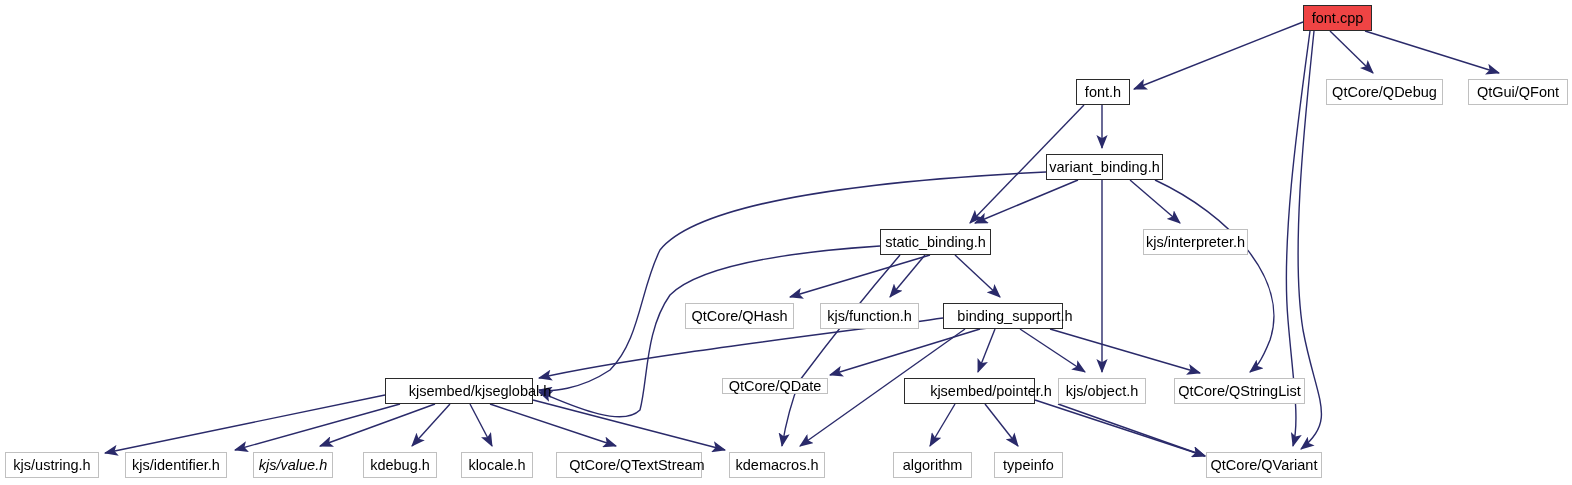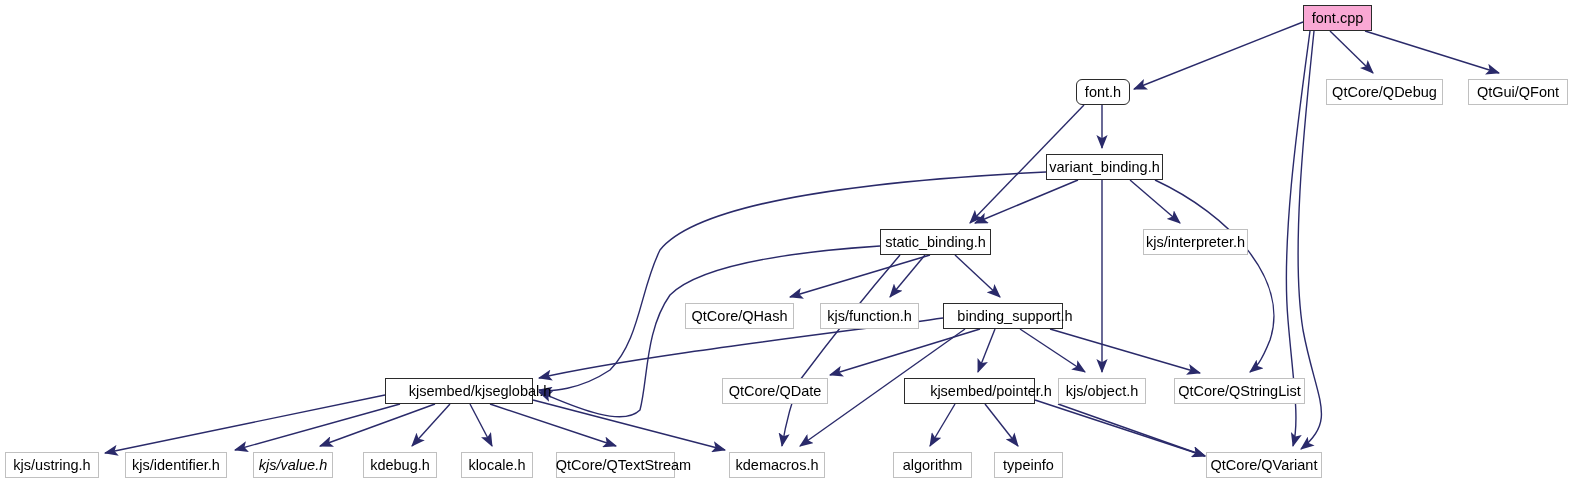--- a/index.html
+++ b/index.html
@@ -37,21 +37,21 @@
     background: #ffffff;
     border: 1px solid #c0c0c0;
     height: 26px;
     letter-spacing: 0px;
   }
   .node.strong {
     border: 1.5px solid #2b2b2b;
   }
   .node.root {
     border: 1.5px solid #2b2b2b;
-    background: #f9a8d4;
+    background: #ef4444;
   }
   .node-label {
     display: block;
     padding: 0 6px;
   }
 </style>
 </head>
 <body>
 
 <div id="graph">
@@ -95,21 +95,21 @@
         <path d="M450,404 L412,446" marker-end="url(#arrow)"></path>
         <path d="M470,404 L492,446" marker-end="url(#arrow)"></path>
         <path d="M490,404 L616,446" marker-end="url(#arrow)"></path>
         <path d="M533,400 L725,450" marker-end="url(#arrow)"></path>
       </g>
   </svg>
   <div id="nodes-group">
       <div class="node root" style="left: 1303px; top: 5px; width: 69px; height: 26px;">
         <span class="node-label">font.cpp</span>
       </div>
-      <div class="node strong" style="left: 1076px; top: 79px; width: 54px; height: 26px; border-radius: 6px;">
+      <div class="node strong" style="left: 1076px; top: 79px; width: 54px; height: 26px;">
         <span class="node-label">font.h</span>
       </div>
       <div class="node" style="left: 1326px; top: 79px; width: 117px; height: 26px;">
         <span class="node-label">QtCore/QDebug</span>
       </div>
       <div class="node" style="left: 1468px; top: 79px; width: 100px; height: 26px;">
         <span class="node-label">QtGui/QFont</span>
       </div>
       <div class="node strong" style="left: 1046px; top: 154px; width: 117px; height: 26px;">
         <span class="node-label">variant_binding.h</span>
@@ -125,21 +125,21 @@
       </div>
       <div class="node" style="left: 820px; top: 303px; width: 99px; height: 26px;">
         <span class="node-label">kjs/function.h</span>
       </div>
       <div class="node strong" style="left: 943px; top: 303px; width: 120px; height: 26px; padding-left: 24px;">
         <span class="node-label">binding_support.h</span>
       </div>
       <div class="node strong" style="left: 385px; top: 378px; width: 148px; height: 26px; padding-left: 42px;">
         <span class="node-label">kjsembed/kjseglobal.h</span>
       </div>
-      <div class="node" style="left: 722px; top: 378px; width: 106px; height: 26px;">
+      <div class="node" style="left: 722px; top: 378px; width: 106px; height: 16px;">
         <span class="node-label">QtCore/QDate</span>
       </div>
       <div class="node strong" style="left: 904px; top: 378px; width: 131px; height: 26px; padding-left: 43px;">
         <span class="node-label">kjsembed/pointer.h</span>
       </div>
       <div class="node" style="left: 1058px; top: 378px; width: 88px; height: 26px;">
         <span class="node-label">kjs/object.h</span>
       </div>
       <div class="node" style="left: 1174px; top: 378px; width: 131px; height: 26px;">
         <span class="node-label">QtCore/QStringList</span>
@@ -152,21 +152,21 @@
       </div>
       <div class="node" style="left: 253px; top: 452px; width: 80px; height: 26px; font-style: italic;">
         <span class="node-label">kjs/value.h</span>
       </div>
       <div class="node" style="left: 363px; top: 452px; width: 74px; height: 26px;">
         <span class="node-label">kdebug.h</span>
       </div>
       <div class="node" style="left: 461px; top: 452px; width: 72px; height: 26px; align-items: center;">
         <span class="node-label">klocale.h</span>
       </div>
-      <div class="node" style="left: 556px; top: 452px; width: 119px; height: 26px; padding-left: 16px;">
+      <div class="node" style="left: 556px; top: 452px; width: 146px; height: 26px; padding-left: 16px;">
         <span class="node-label">QtCore/QTextStream</span>
       </div>
       <div class="node" style="left: 729px; top: 452px; width: 96px; height: 26px;">
         <span class="node-label">kdemacros.h</span>
       </div>
       <div class="node" style="left: 893px; top: 452px; width: 79px; height: 26px;">
         <span class="node-label">algorithm</span>
       </div>
       <div class="node" style="left: 994px; top: 452px; width: 69px; height: 26px;">
         <span class="node-label">typeinfo</span>

